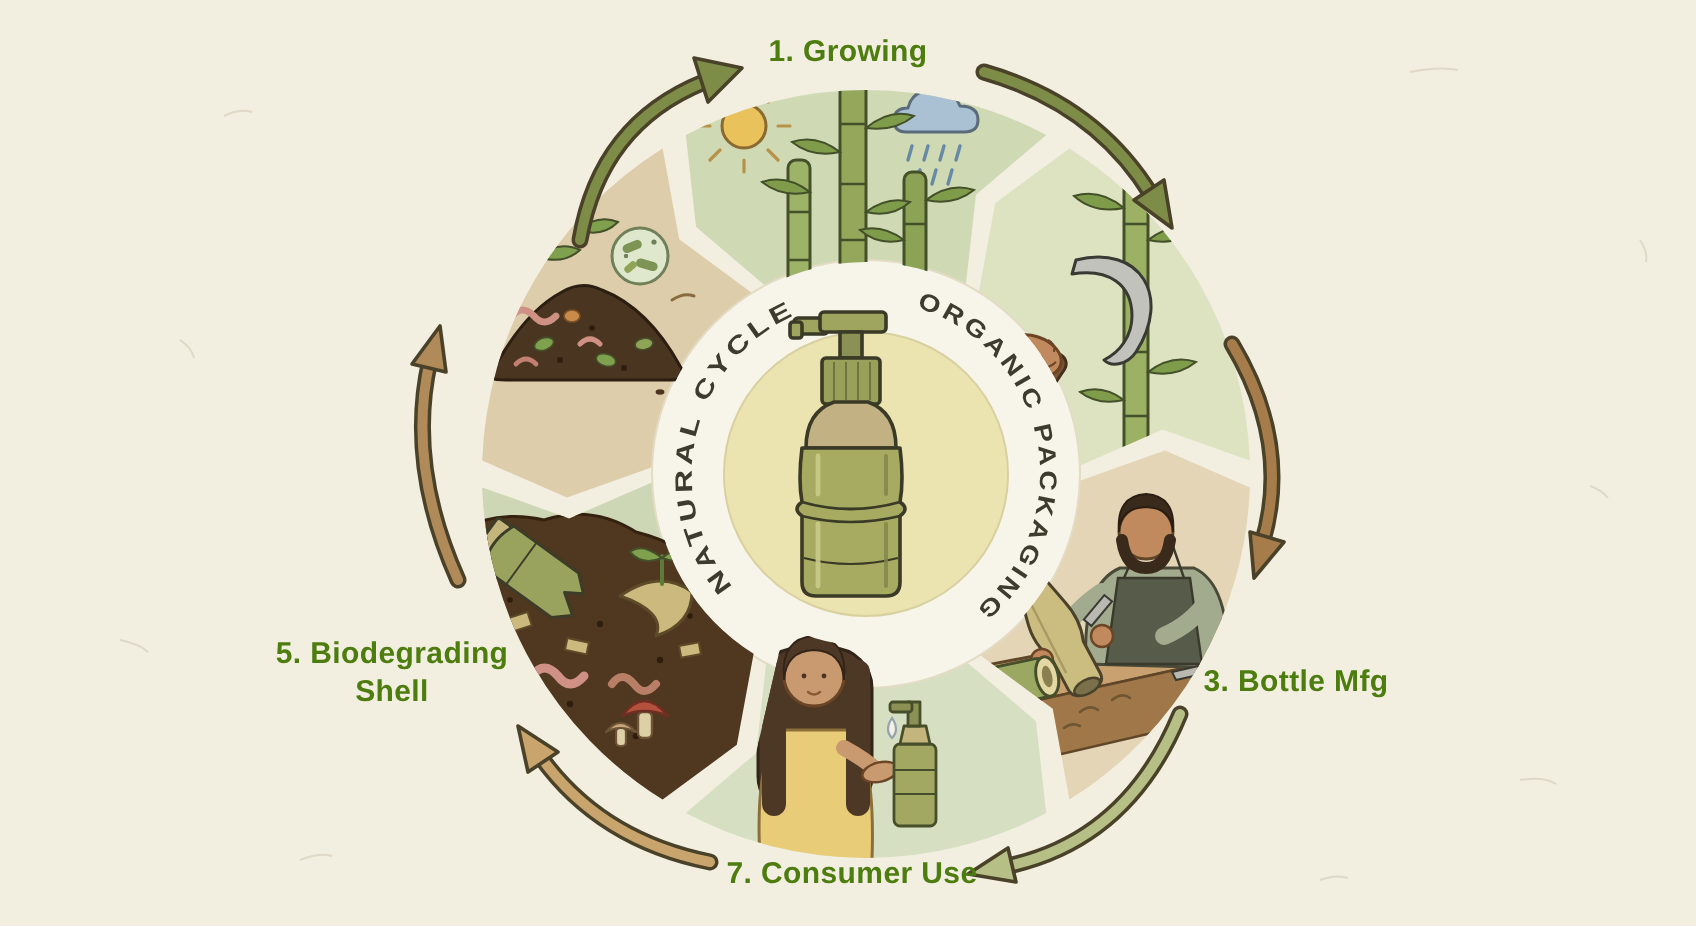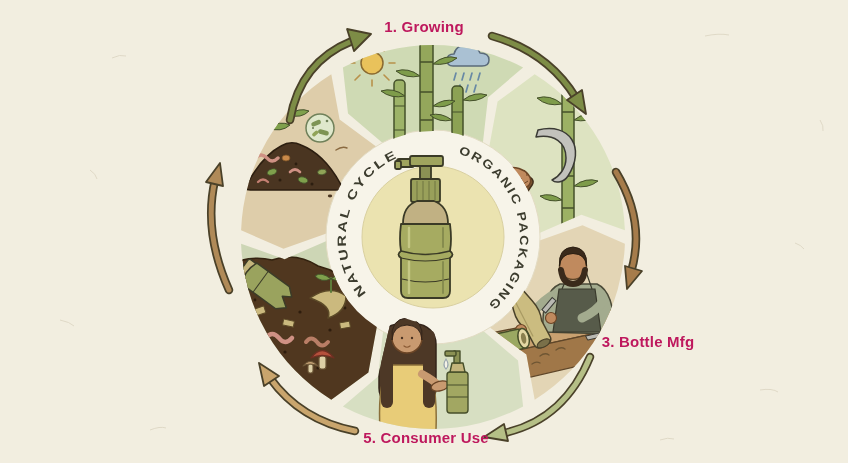--- a/index.html
+++ b/index.html
@@ -4,21 +4,21 @@
 <style>
   html,body{margin:0;padding:0;}
   .stage{
     position:relative;width:848px;height:463px;overflow:hidden;
     background:#f2eee0;
     font-family:"Liberation Sans", sans-serif;
   }
   .stage svg{position:absolute;left:0;top:0;}
   .stage-label{
     position:absolute;transform:translate(-50%,-50%);
-    font-size:15px;font-weight:700;color:#be185d;letter-spacing:.2px;
+    font-size:15px;font-weight:700;color:#4d7c0f;letter-spacing:.2px;
     text-align:center;line-height:1.25;white-space:nowrap;
   }
   .stage-label.wrap{white-space:normal;width:140px;}
   .arc-label{
     font-size:12px;font-weight:700;fill:#3c3c2e;letter-spacing:2px;
   }
   .arrow-outline{fill:none;stroke:#4a4129;stroke-width:8.5;stroke-linecap:round;}
   .arrow-shaft{fill:none;stroke-width:5;stroke-linecap:round;}
   .arrow-head{stroke:#4a4129;stroke-width:1.8;stroke-linejoin:round;}
   .outline{stroke:#44502a;stroke-width:1.5;}
@@ -316,15 +316,16 @@
     <g>
       <path class="arrow-outline" d="M229,290 Q203,232 215,180"></path>
       <path id="arrowS6" class="arrow-shaft" d="M229,290 Q203,232 215,180" stroke="#b08a58"></path>
       <polygon id="arrowH6" class="arrow-head" points="220,163 223,186 206,182" fill="#b08a58"></polygon>
     </g>
   </g>
 </svg>
 
 <div class="stage-label" style="left:424px;top:27px;">1. Growing</div>
 <div class="stage-label" style="left:648px;top:329px;margin-top:13px;">3. Bottle Mfg</div>
-<div class="stage-label" style="left:426px;top:438px;">5. Consumer Use</div>
+<div class="stage-label" style="left:426px;top:438px;">7. Consumer Use</div>
+<div class="stage-label wrap" style="left:196px;top:337px;">5. Biodegrading Shell</div>
 
 </div>
 
 </body></html>

